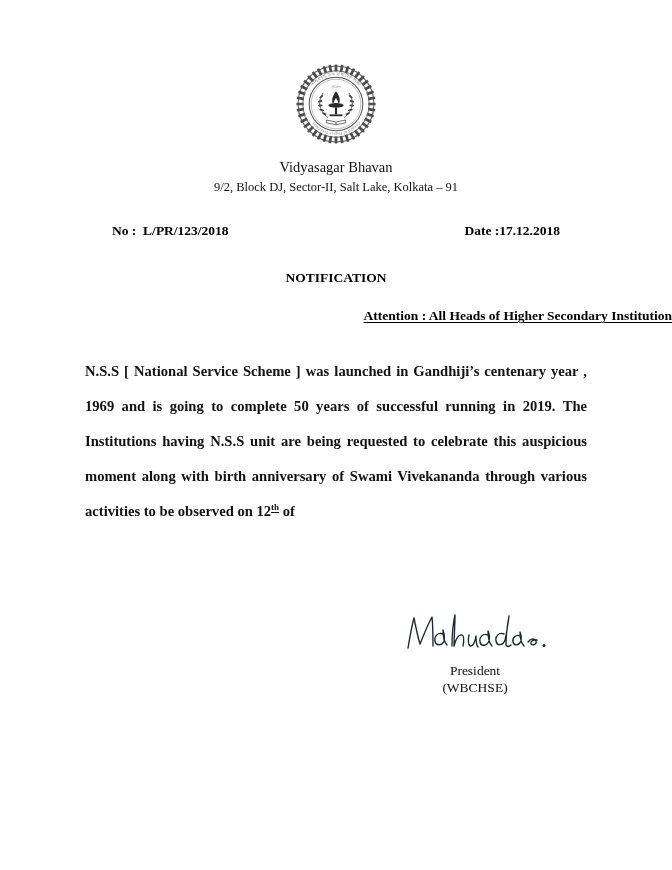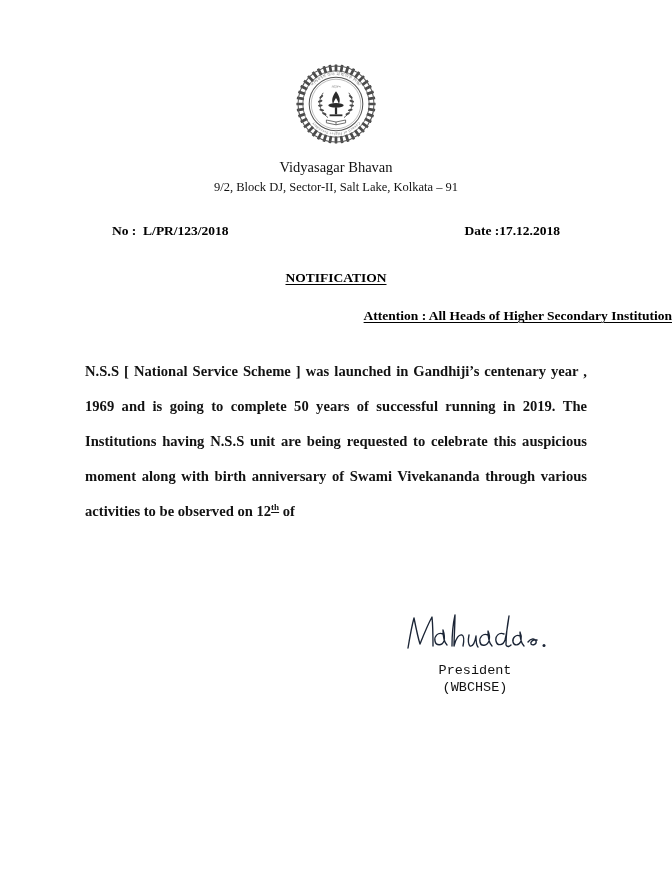--- a/index.html
+++ b/index.html
@@ -71,21 +71,20 @@
   }
   .ref-no { white-space: pre; }
   .ref-date { white-space: pre; text-align: right; }
 
   
   .notif-title {
     margin-top: 31px;
     text-align: center;
     font-size: 13.5px;
     font-weight: bold;
-    text-decoration: underline;
     text-underline-offset: 2px;
     color: #000;
   }
   .attention-line {
     margin-top: 22px;
     text-align: right;
     font-size: 13.5px;
     font-weight: bold;
     text-decoration: underline;
     text-underline-offset: 2px;
@@ -117,21 +116,20 @@
     line-height: 0;
   }
 
   
   .sign-block {
     position: absolute;
     left: 380px;
     top: 606px;
     width: 190px;
     text-align: center;
-    font-family: Liberation Mono, monospace;
   }
   .signature {
     height: 52px;
     display: flex;
     justify-content: center;
     align-items: flex-end;
   }
   .signature svg { display: block; }
   .sign-title {
     font-size: 13.5px;

